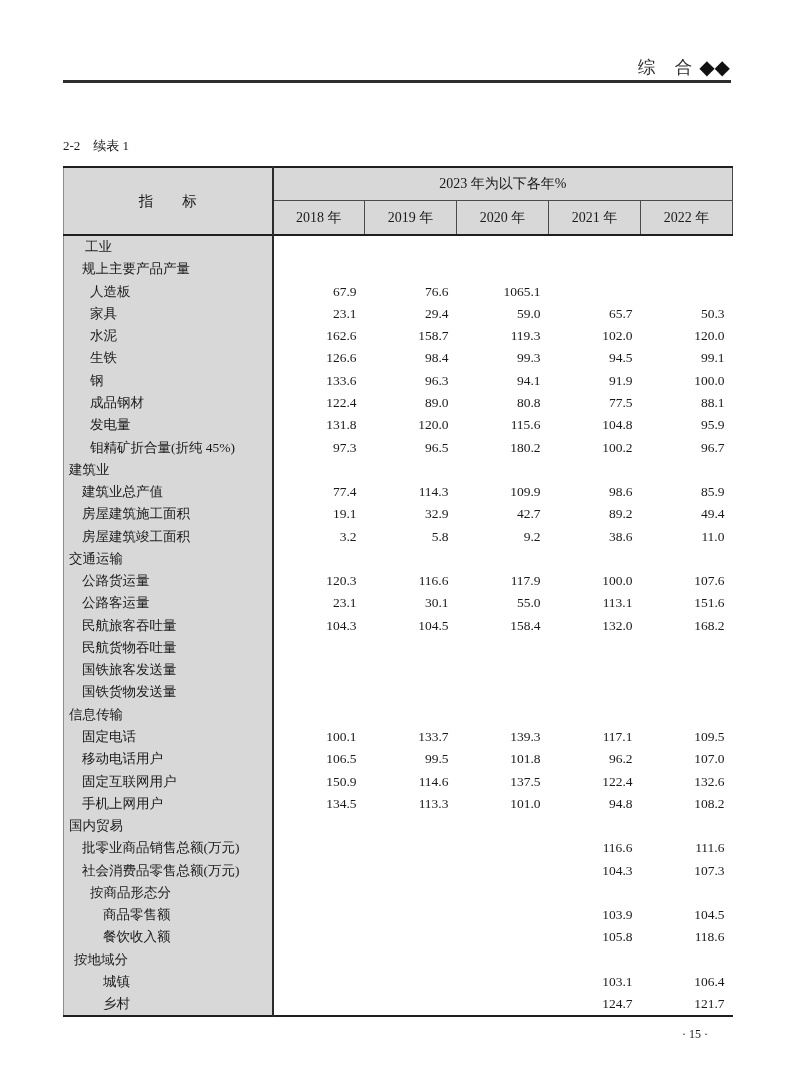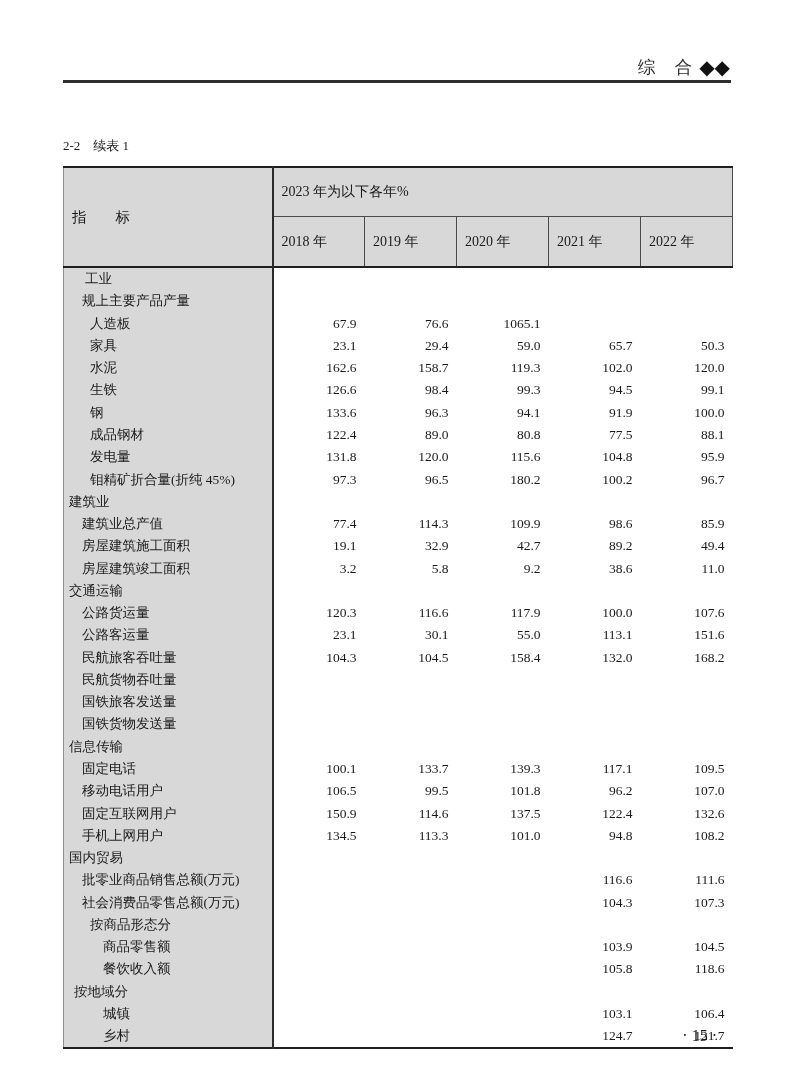--- a/index.html
+++ b/index.html
@@ -48,22 +48,22 @@
     border-collapse: collapse;
     table-layout: fixed;
     border-top: 2px solid #1f1f1f;
     border-bottom: 2px solid #1f1f1f;
     border-left: 1px solid #8d8d8d;
   }
   thead th {
     background: #d8d8d8;
     font-weight: normal;
     font-size: 14px;
-    padding: 8px;
-    text-align: left;
+    padding: 0;
+    text-align: center;
     vertical-align: middle;
   }
   th.indicator-head {
     border-right: 2px solid #2b2b2b;
     font-size: 14.5px;
     white-space: pre;
   }
   th.span-head {
     height: 32px;
     border-bottom: 1px solid #4a4a4a;
@@ -87,22 +87,22 @@
     white-space: nowrap;
     overflow: hidden;
   }
   td.val {
     text-align: right;
     padding-right: 8px;
     background: #ffffff;
   }
   .page-number {
     position: absolute;
-    top: 1027px; right: 76px;
-    font-size: 16px;
+    top: 1027px; right: 85px;
+    font-size: 12px;
     white-space: pre;
   }
 </style>
 </head>
 <body>
 
 <div class="page">
 
   <div class="running-head">
     <span class="head-text">综　合</span>

